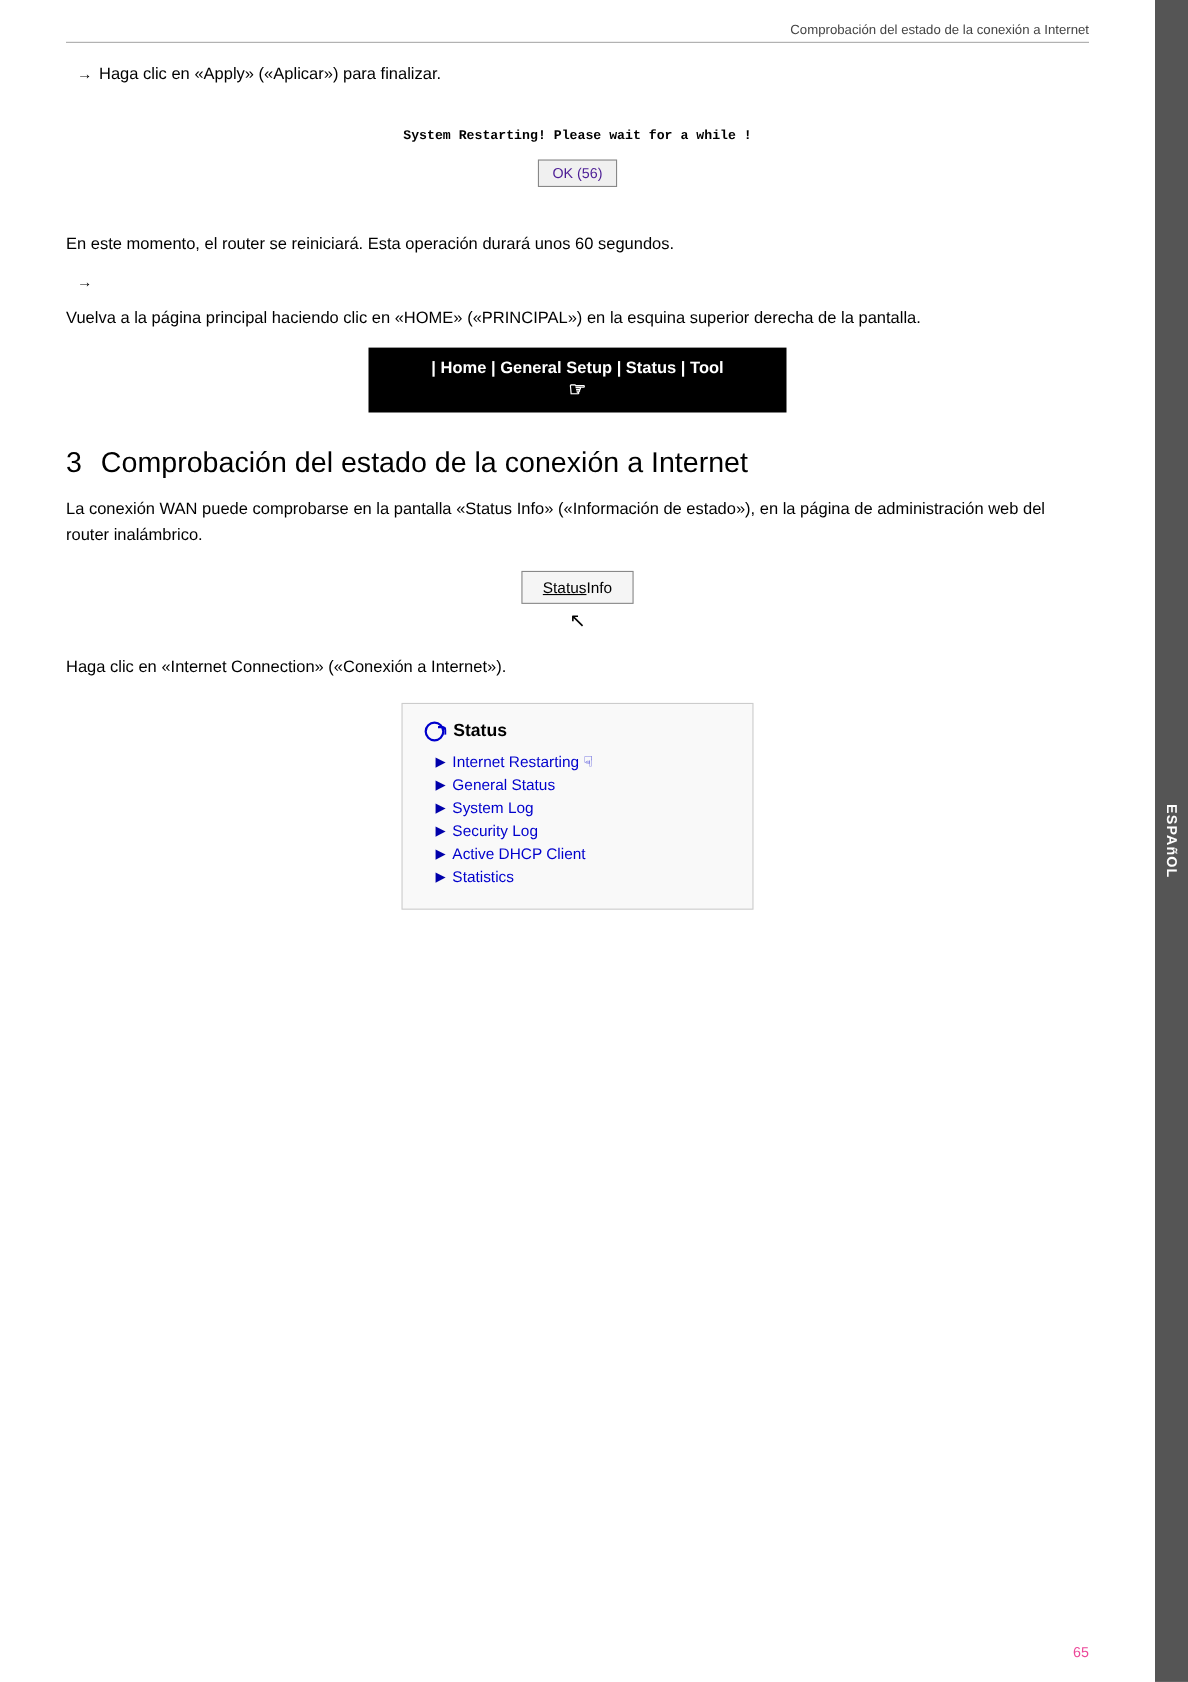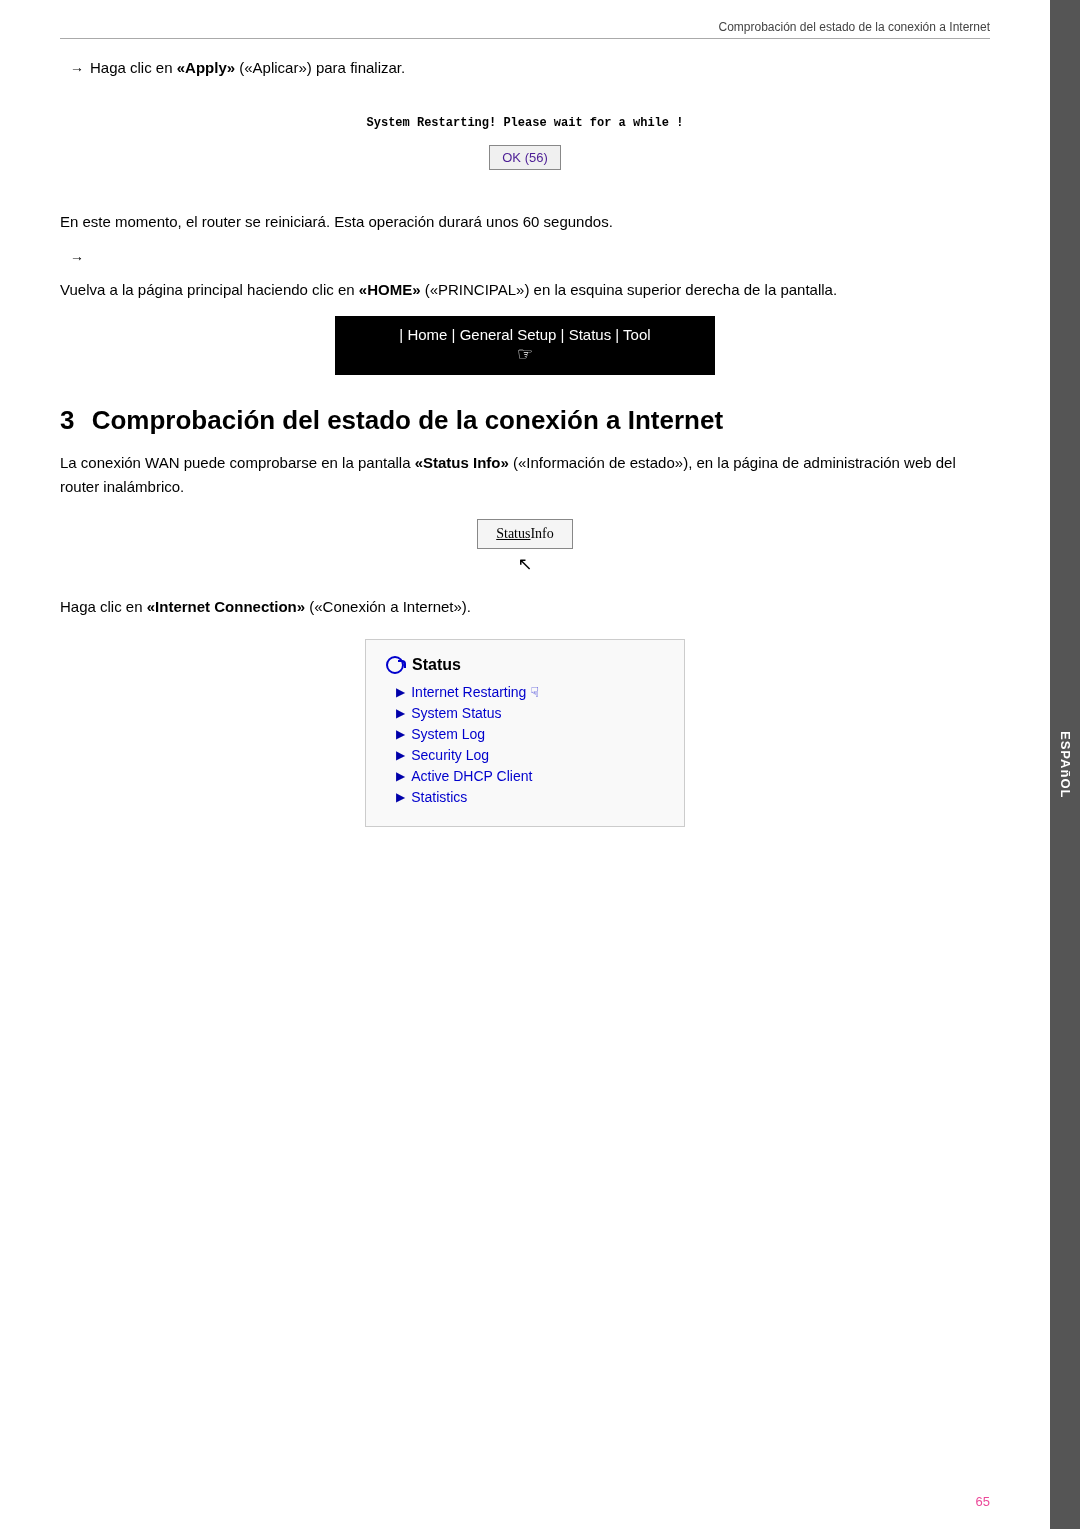--- a/index.html
+++ b/index.html
@@ -88,60 +88,61 @@
       background: #f0f0f0;
       color: #4c1d95;
     }
 
     .body-text {
       margin: 14px 0;
       line-height: 1.6;
     }
 
     .bold-text {
-      font-weight: bold;
+      font-weight: normal;
       margin-top: 16px;
     }
 
     .nav-image {
       display: block;
       margin: 4px auto;
       background: #000000;
       color: #ffffff;
       padding: 10px 20px;
       font-size: 15px;
       text-align: center;
       width: 380px;
       font-family: Arial, sans-serif;
+      font-weight: bold;
     }
 
     .section-heading {
       font-size: 26px;
-      font-weight: bold;
+      font-weight: normal;
       margin: 30px 0 15px 0;
     }
 
     .section-number {
       margin-right: 10px;
     }
 
     .status-info-box {
       display: block;
       margin: 20px auto;
       text-align: center;
       width: 200px;
     }
 
     .status-info-btn {
       display: inline-block;
       border: 1px solid #888888;
       padding: 6px 18px;
       font-size: 14px;
       background: #f5f5f5;
-      font-family: Liberation Serif, serif;
+      font-family: Liberation Sans, sans-serif;
     }
 
     .cursor-icon {
       font-size: 18px;
       display: block;
       text-align: center;
       margin-top: 4px;
     }
 
     .status-panel {
@@ -277,21 +278,21 @@
         <span class="status-icon"></span>
         <span>Status</span>
       </div>
       <div class="status-menu-item">
         <span class="status-menu-arrow">▶</span>
         <span>Internet Restarting</span>
         <span class="cursor-hand" style="margin-left:4px; font-size:14px;">☟</span>
       </div>
       <div class="status-menu-item">
         <span class="status-menu-arrow">▶</span>
-        <span>System Status</span>
+        <span>General Status</span>
       </div>
       <div class="status-menu-item">
         <span class="status-menu-arrow">▶</span>
         <span>System Log</span>
       </div>
       <div class="status-menu-item">
         <span class="status-menu-arrow">▶</span>
         <span>Security Log</span>
       </div>
       <div class="status-menu-item">

